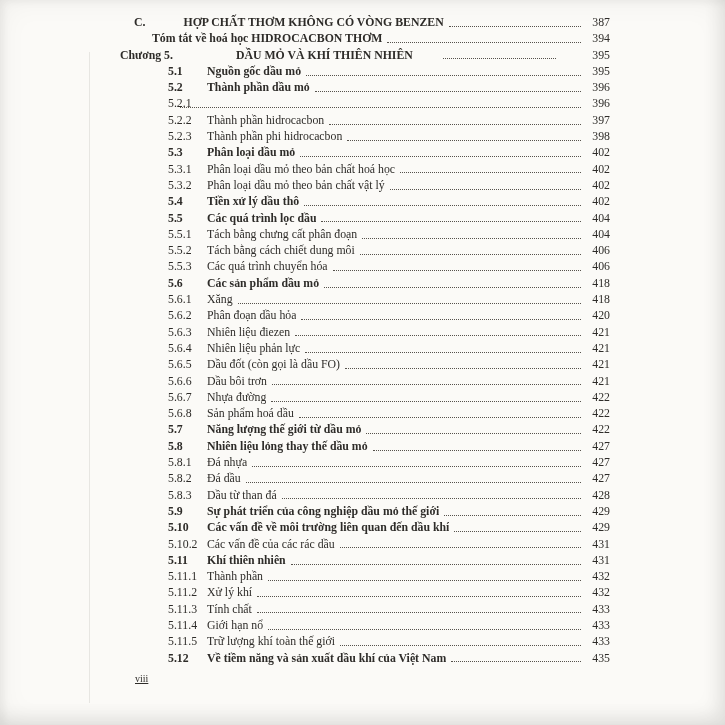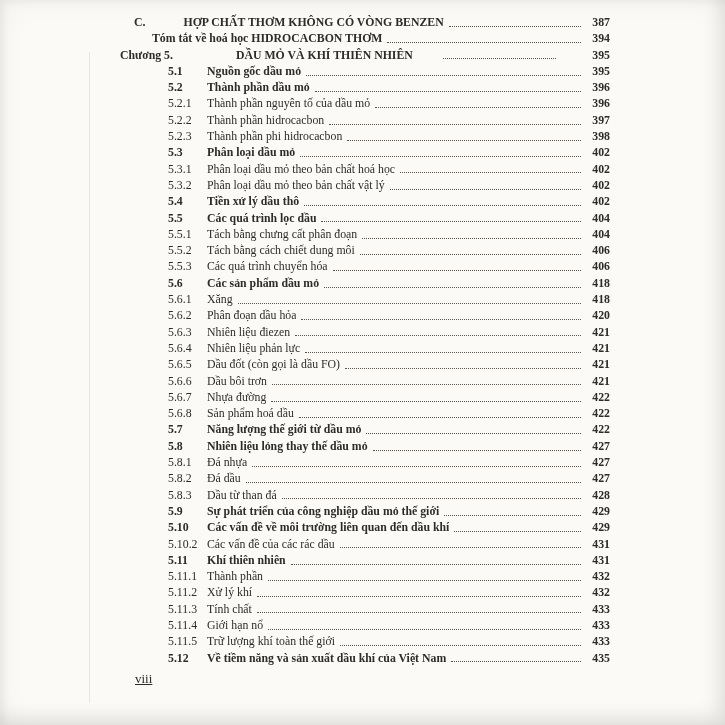--- a/index.html
+++ b/index.html
@@ -46,34 +46,34 @@
     align-self:flex-end;
     height:0;
     border-bottom:1.6px dotted var(--dots);
     margin:0 3px 3.5px 5px;
     min-width:12px;
   }
   .row .pg{
     flex:none;
     min-width:26px;
     text-align:right;
-    font-weight:700;
+    font-weight:400;
   }
   
   .lv-part{font-weight:700;padding-left:14px;}
   .lv-part .num,.lv-chapter .num{margin-right:6px;width:auto;}
   .lv-summary{font-weight:700;}
   .lv-chapter{font-weight:700;gap:25px;}
   .lv-section{font-weight:700;padding-left:20px;}
   .lv-subsection{font-weight:400;padding-left:20px;}
   .lv-section .num,.lv-subsection .num{width:35px;padding-left:28px;}
   .footer{
     margin-top:4px;
     padding-left:15px;
-    font-size:13px;
+    font-size:10px;
     height:18px;
     line-height:18px;
     text-decoration:underline;
   }
 </style>
 </head>
 <body>
 
 <div class="page">
   <div class="crease"></div>
@@ -104,21 +104,20 @@
     <span class="pg">395</span>
   </div>
         <div class="row lv-section">
     <span class="num">5.2</span>
     <span class="title">Thành phần dầu mỏ</span>
     <span class="dots"></span>
     <span class="pg">396</span>
   </div>
         <div class="row lv-subsection">
     <span class="num">5.2.1</span>
-    <span class="title">Thành phần nguyên tố của dầu mỏ</span>
     <span class="dots"></span>
     <span class="pg">396</span>
   </div>
         <div class="row lv-subsection">
     <span class="num">5.2.2</span>
     <span class="title">Thành phần hidrocacbon</span>
     <span class="dots"></span>
     <span class="pg">397</span>
   </div>
         <div class="row lv-subsection">

